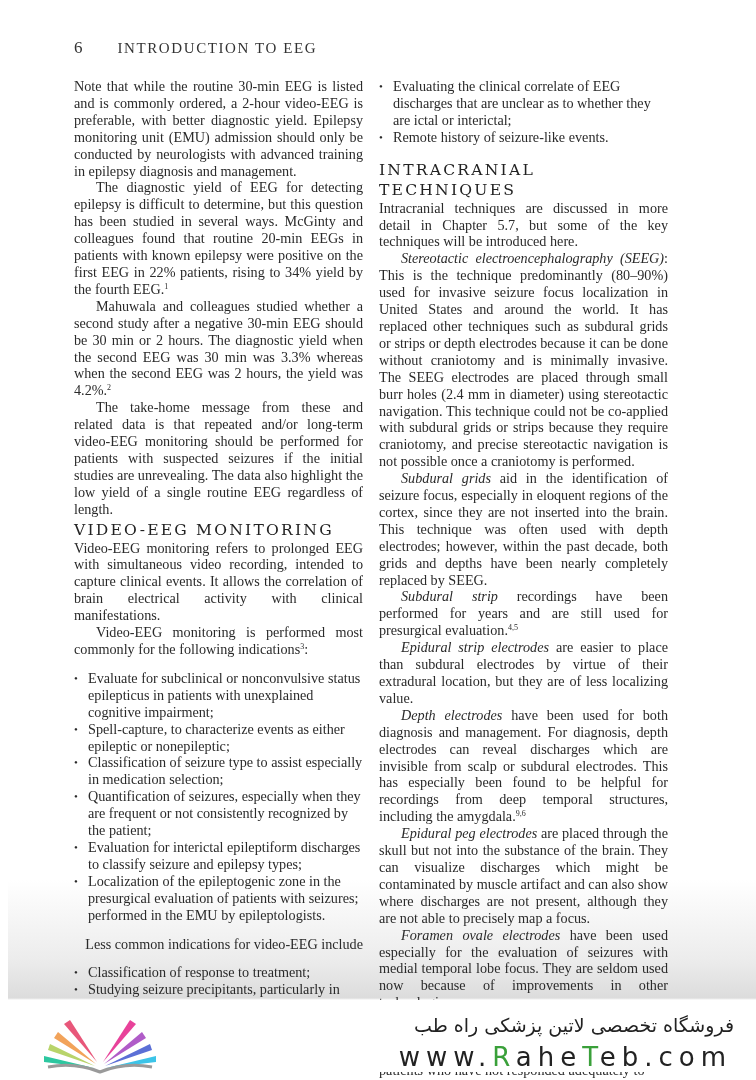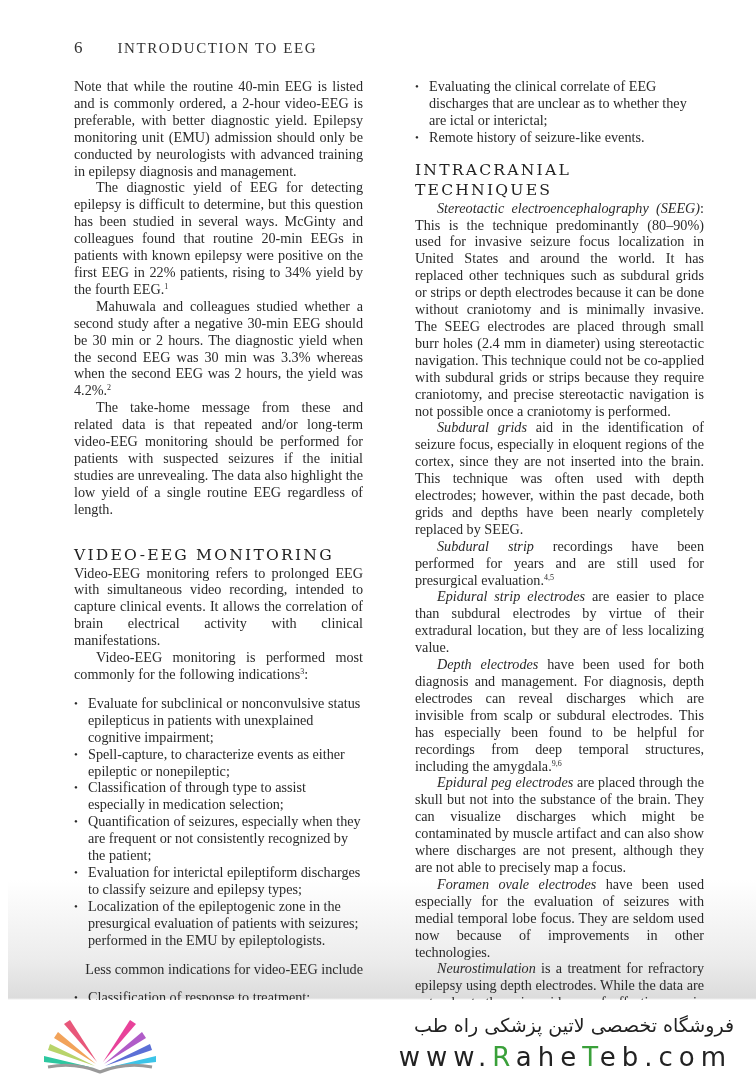--- a/index.html
+++ b/index.html
@@ -16,21 +16,21 @@
   .running-head {
     position: absolute; left: 66px; top: 38px;
     font-size: 15px; letter-spacing: 1.6px; color: #333;
   }
   .running-head .pg { margin-right: 28px; font-size: 17px; }
   .col {
     position: absolute; top: 78px;
     font-size: 14.2px; line-height: 16.9px; text-align: justify;
   }
   .col-left { left: 66px; width: 289px; }
-  .col-right { left: 371px; width: 289px; top: 78px; margin-left: 36px; }
+  .col-right { left: 371px; width: 289px; top: 78px; }
   p { margin: 0; }
   p.ind { text-indent: 22px; }
   h2 {
     margin: 10px 0 0 0; font-family: "DejaVu Serif", serif; font-weight: normal;
     font-size: 15.6px; letter-spacing: 2.2px; line-height: 20px; color: #222;
   }
   ul { list-style: none; margin: 12px 0 0 0; padding: 0; text-align: left; }
   ul li { position: relative; padding-left: 14px; }
   ul li::before { content: "\2022"; position: absolute; left: 0; font-size: 11px; }
   ul.top { margin-top: 0; }
@@ -55,52 +55,53 @@
 </head>
 <body>
 
 <div class="page">
   <div class="running-head">
     <span class="pg">6</span>
     <span>INTRODUCTION TO EEG</span>
   </div>
 
   <div class="col col-left">
-    <p>Note that while the routine 40-min EEG is listed and is commonly ordered, a 2-hour video-EEG is preferable, with better diagnostic yield. Epilepsy monitoring unit (EMU) admission should only be conducted by neurologists with advanced training in epilepsy diagnosis and management.</p>
+    <p>Note that while the routine 30-min EEG is listed and is commonly ordered, a 2-hour video-EEG is preferable, with better diagnostic yield. Epilepsy monitoring unit (EMU) admission should only be conducted by neurologists with advanced training in epilepsy diagnosis and management.</p>
     <p class="ind"><span>The diagnostic yield of EEG for detecting epilepsy is difficult to determine, but this question has been studied in several ways. McGinty and colleagues found that routine 20-min EEGs in patients with known epilepsy were positive on the first EEG in 22% patients, rising to 34% yield by the fourth EEG.</span><sup>1</sup></p>
     <p class="ind"><span>Mahuwala and colleagues studied whether a second study after a negative 30-min EEG should be 30 min or 2 hours. The diagnostic yield when the second EEG was 30 min was 3.3% whereas when the second EEG was 2 hours, the yield was 4.2%.</span><sup>2</sup></p>
     <p class="ind">The take-home message from these and related data is that repeated and/or long-term video-EEG monitoring should be performed for patients with suspected seizures if the initial studies are unrevealing. The data also highlight the low yield of a single routine EEG regardless of length.</p>
 
-    <h2 style="margin-top:27px">VIDEO-EEG MONITORING</h2>
+    <h2 style="margin-top:2px">VIDEO-EEG MONITORING</h2>
     <p>Video-EEG monitoring refers to prolonged EEG with simultaneous video recording, intended to capture clinical events. It allows the correlation of brain electrical activity with clinical manifestations.</p>
     <p class="ind"><span>Video-EEG monitoring is performed most commonly for the following indications</span><sup>3</sup><span>:</span></p>
 
     <ul>
       <li>Evaluate for subclinical or nonconvulsive status epilepticus in patients with unexplained cognitive impairment;</li>
       <li>Spell-capture, to characterize events as either epileptic or nonepileptic;</li>
-      <li>Classification of through type to assist especially in medication selection;</li>
+      <li>Classification of seizure type to assist especially in medication selection;</li>
       <li>Quantification of seizures, especially when they are frequent or not consistently recognized by the patient;</li>
       <li>Evaluation for interictal epileptiform discharges to classify seizure and epilepsy types;</li>
       <li>Localization of the epileptogenic zone in the presurgical evaluation of patients with seizures; performed in the EMU by epileptologists.</li>
     </ul>
     <div class="gap"></div>
     <p style="text-align:right">Less common indications for video-EEG include</p>
     <ul>
       <li>Classification of response to treatment;</li>
       <li>Studying seizure precipitants, particularly in</li>
     </ul>
   </div>
 
   <div class="col col-right">
     <ul class="top">
       <li>Evaluating the clinical correlate of EEG discharges that are unclear as to whether they are ictal or interictal;</li>
       <li>Remote history of seizure-like events.</li>
     </ul>
 
     <h2 style="margin-top:14px">INTRACRANIAL TECHNIQUES</h2>
+    <p>Intracranial techniques are discussed in more detail in Chapter 5.7, but some of the key techniques will be introduced here.</p>
     <p class="ind"><em>Stereotactic electroencephalography (SEEG)</em><span>: This is the technique predominantly (80–90%) used for invasive seizure focus localization in United States and around the world. It has replaced other techniques such as subdural grids or strips or depth electrodes because it can be done without craniotomy and is minimally invasive. The SEEG electrodes are placed through small burr holes (2.4 mm in diameter) using stereotactic navigation. This technique could not be co-applied with subdural grids or strips because they require craniotomy, and precise stereotactic navigation is not possible once a craniotomy is performed.</span></p>
     <p class="ind"><em>Subdural grids</em><span> aid in the identification of seizure focus, especially in eloquent regions of the cortex, since they are not inserted into the brain. This technique was often used with depth electrodes; however, within the past decade, both grids and depths have been nearly completely replaced by SEEG.</span></p>
     <p class="ind"><em>Subdural strip</em><span> recordings have been performed for years and are still used for presurgical evaluation.</span><sup>4,5</sup></p>
     <p class="ind"><em>Epidural strip electrodes</em><span> are easier to place than subdural electrodes by virtue of their extradural location, but they are of less localizing value.</span></p>
     <p class="ind"><em>Depth electrodes</em><span> have been used for both diagnosis and management. For diagnosis, depth electrodes can reveal discharges which are invisible from scalp or subdural electrodes. This has especially been found to be helpful for recordings from deep temporal structures, including the amygdala.</span><sup>9,6</sup></p>
     <p class="ind"><em>Epidural peg electrodes</em><span> are placed through the skull but not into the substance of the brain. They can visualize discharges which might be contaminated by muscle artifact and can also show where discharges are not present, although they are not able to precisely map a focus.</span></p>
     <p class="ind"><em>Foramen ovale electrodes</em><span> have been used especially for the evaluation of seizures with medial temporal lobe focus. They are seldom used now because of improvements in other technologies.</span></p>
     <p class="ind"><em>Neurostimulation</em><span> is a treatment for refractory epilepsy using depth electrodes. While the data are not robust, there is evidence of effectiveness in patients who have not responded adequately to</span></p>
   </div>
 </div>

